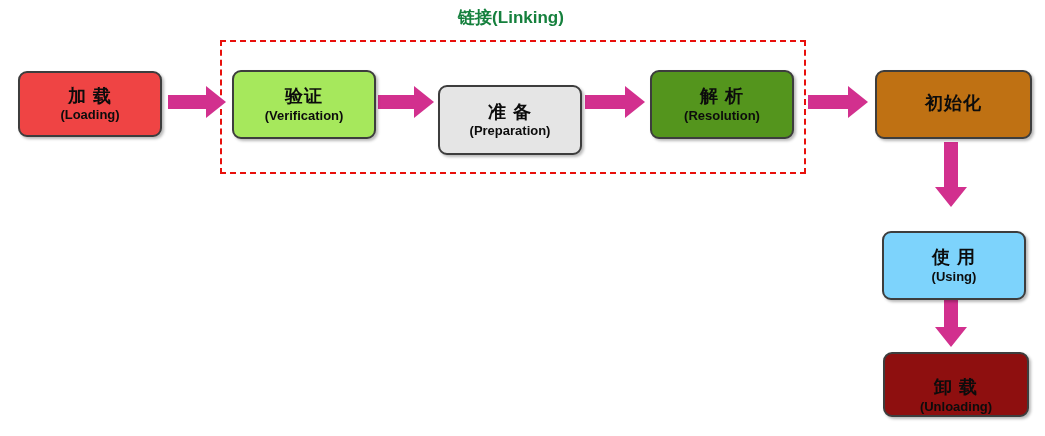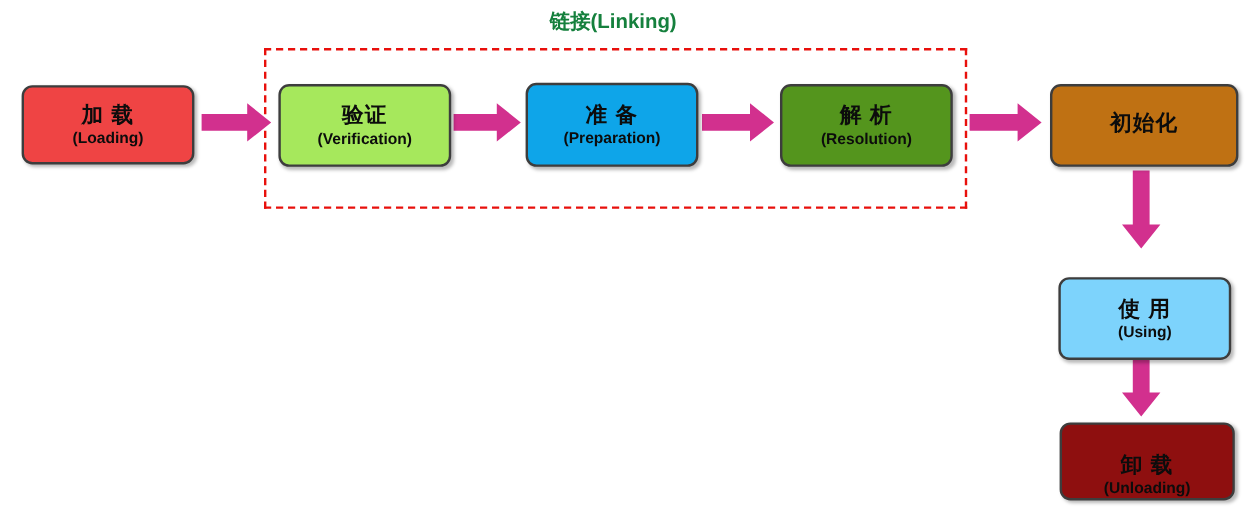--- a/index.html
+++ b/index.html
@@ -53,21 +53,21 @@
   <div class="stage s0" style="background-color: #ef4444;">
     <div class="zh">加 载</div>
     <div class="en">(Loading)</div>
   </div>
 
   <div class="stage s1" style="background-color: rgb(166, 232, 92);">
     <div class="zh">验证</div>
     <div class="en">(Verification)</div>
   </div>
 
-  <div class="stage s2" style="background-color: #0ea5e9;">
+  <div class="stage s2" style="background-color: #e5e5e5; margin-top: 16px;">
     <div class="zh">准 备</div>
     <div class="en">(Preparation)</div>
   </div>
 
   <div class="stage s3" style="background-color: rgb(84, 149, 29);">
     <div class="zh">解 析</div>
     <div class="en">(Resolution)</div>
   </div>
 
   <div class="stage s4" style="background-color: rgb(191, 113, 19); font-family: Liberation Mono, monospace;">

